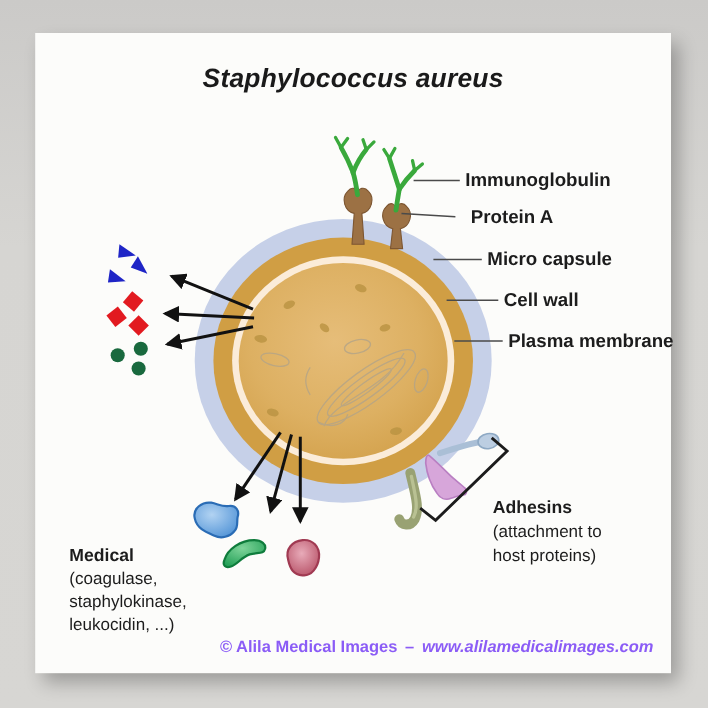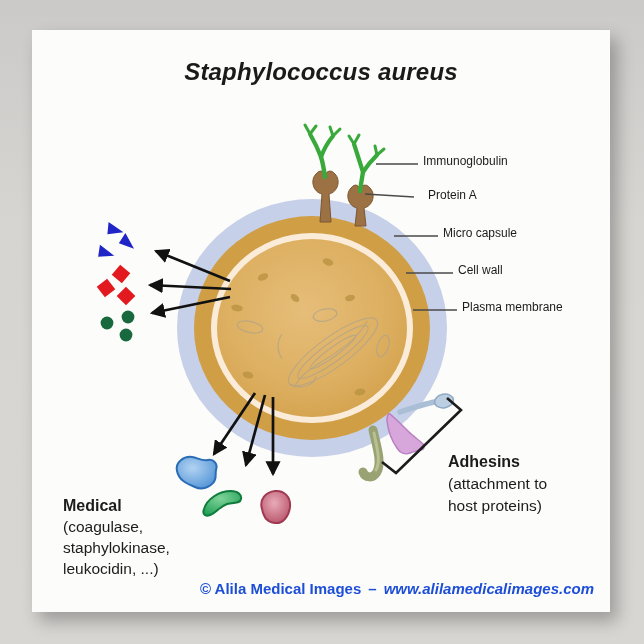--- a/index.html
+++ b/index.html
@@ -3,25 +3,25 @@
 <meta charset="utf-8">
 <style>
   html,body{margin:0;padding:0;width:644px;height:644px;overflow:hidden;
     font-family:"Liberation Sans",sans-serif;}
   body{background:linear-gradient(180deg,#cbcac8 0%,#d6d5d2 35%,#d7d6d3 100%);}
   .poster{position:absolute;left:32px;top:30px;width:578px;height:582px;
     background:#fcfcfa;box-shadow:7px 9px 16px rgba(0,0,0,.28);}
   .title{position:absolute;left:0;top:28px;width:100%;text-align:center;
     font-size:24px;font-style:italic;font-weight:600;color:#1a1a1a;letter-spacing:.2px;}
   .svgwrap{position:absolute;inset:0;}
-  .lbl{position:absolute;color:#1c1c1c;font-size:12px;font-weight:400;white-space:nowrap;}
+  .lbl{position:absolute;color:#1c1c1c;font-size:17px;font-weight:700;white-space:nowrap;}
   .lbl-block{position:absolute;color:#1c1c1c;font-size:15.5px;font-weight:500;line-height:21px;white-space:nowrap;}
   .lbl-block .head{font-weight:700;font-size:16px;}
   .footer{position:absolute;right:16px;top:550px;font-size:15px;font-weight:700;
-    color:#1d4ed8;white-space:nowrap;}
+    color:#8b5cf6;white-space:nowrap;}
   .footer .sep{margin:0 7px;}
   .footer .site{font-style:italic;}
 </style>
 </head>
 <body>
 
 <div class="poster">
 
   <div class="svgwrap">
   <svg width="578" height="582" viewBox="0 0 578 582">

